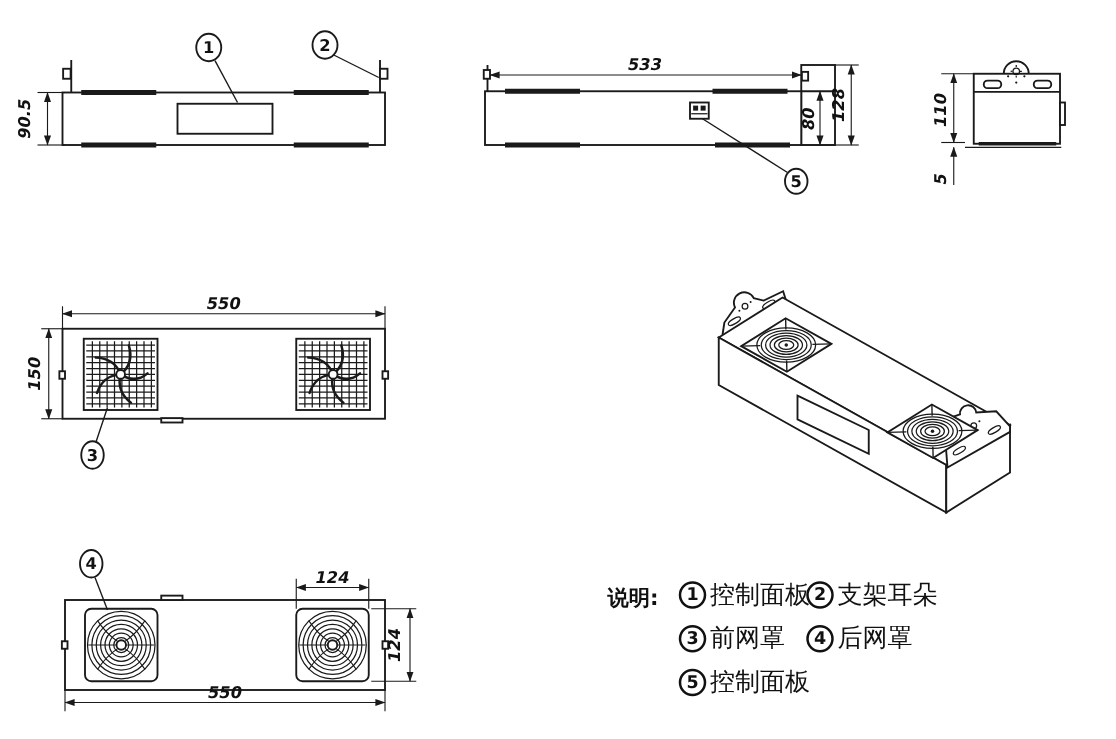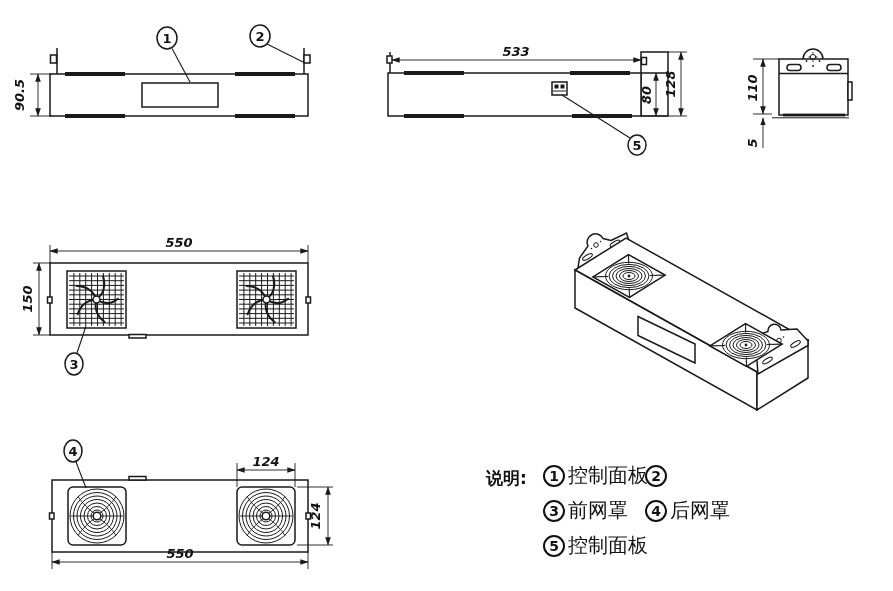--- a/index.html
+++ b/index.html
@@ -286,20 +286,21 @@
 
 <div class="legend">
   <div class="legend-title">说明:</div>
   <div class="legend-items">
     <div class="legend-item">
       <span class="cnum">1</span>
       <span>控制面板</span>
     </div>
     <div class="legend-item">
       <span class="cnum">2</span>
+      <span>支架耳朵</span>
     </div>
     <div class="legend-item">
       <span class="cnum">3</span>
       <span>前网罩</span>
     </div>
     <div class="legend-item">
       <span class="cnum">4</span>
       <span>后网罩</span>
     </div>
     <div class="legend-item">

